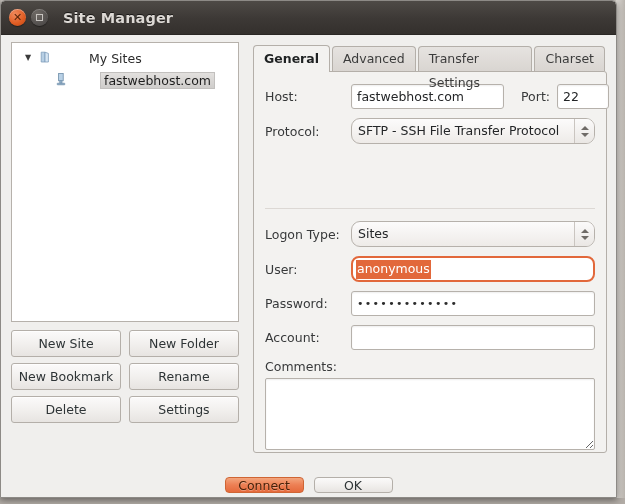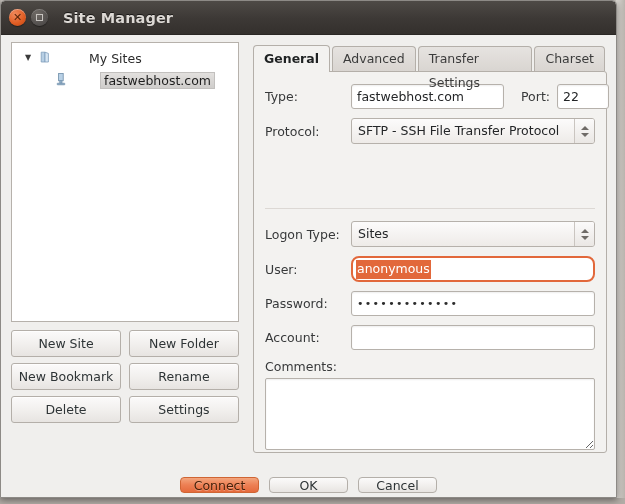--- a/index.html
+++ b/index.html
@@ -248,21 +248,21 @@
   }
   .txt-port { width: 52px; }
 
   
   .combo {
     display: flex;
     align-items: stretch;
     width: 252px;
     height: 26px;
     border: 1px solid #b6b1ab;
-    border-radius: 3px;
+    border-radius: 9px;
     background: linear-gradient(to bottom,#fcfbfb,#eeebe8);
     box-sizing: border-box;
     overflow: hidden;
   }
   .combo-text {
     flex: 1;
     line-height: 24px;
     padding-left: 6px;
     font-size: 12.5px;
     color: #242628;
@@ -428,21 +428,21 @@
       <div class="tabrow">
         <div class="tab active">General</div>
         <div class="tab">Advanced</div>
         <div class="tab">Transfer Settings</div>
         <div class="tab">Charset</div>
       </div>
 
       <div class="tab-panel">
 
         <div class="field-row">
-          <span class="flabel">Type:</span>
+          <span class="flabel">Host:</span>
           <input class="txt txt-host" type="text" value="fastwebhost.com" style="">
           <span class="port-label">Port:</span>
           <input class="txt txt-port" type="text" value="22" style="">
         </div>
 
         <div class="field-row">
           <span class="flabel">Protocol:</span>
           <div class="combo">
             <span class="combo-text">SFTP - SSH File Transfer Protocol</span>
             <span class="combo-arrows">
@@ -486,17 +486,16 @@
         </div>
 
         <span class="comments-label">Comments:</span>
         <textarea class="comments-box" style=""></textarea>
       </div>
     </div>
 
     <div class="action-bar">
       <button class="abtn primary">Connect</button>
       <button class="abtn">OK</button>
-      <button class="abtn">Cancel</button>
     </div>
 
   </div>
 </div>
 
 </body></html>

